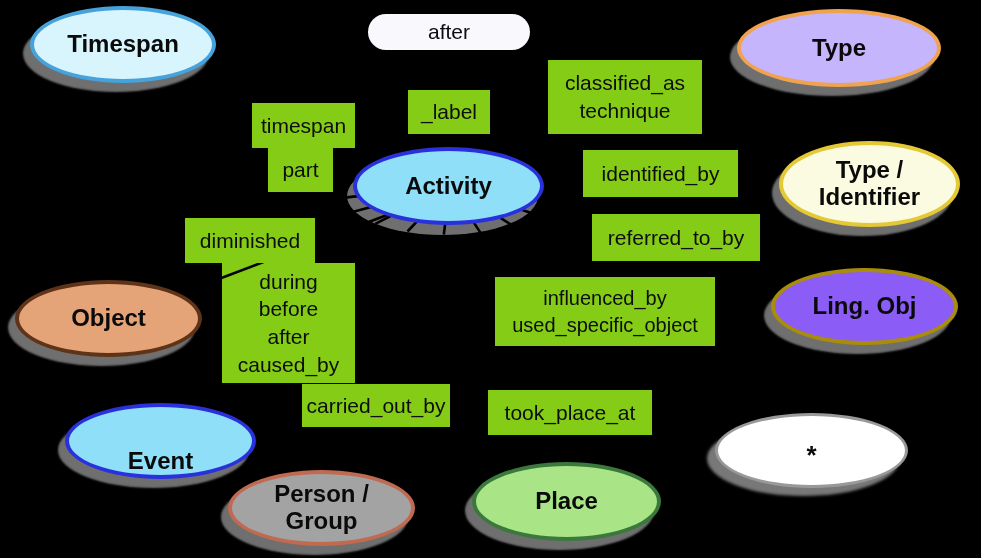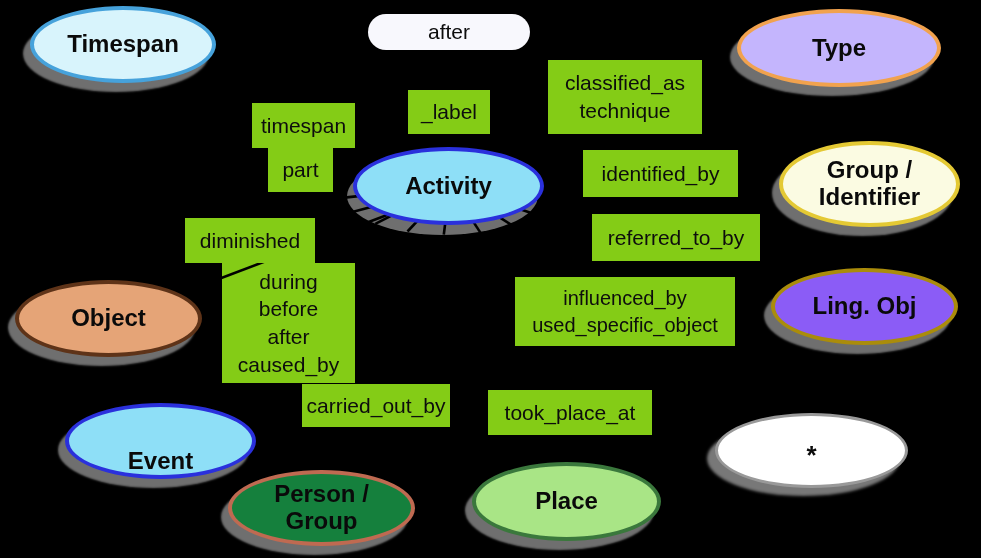--- a/index.html
+++ b/index.html
@@ -44,21 +44,21 @@
   
   #pl-pill{left:368px;top:14px;width:162px;height:36px;}
   #pl-ulabel{left:408px;top:90px;width:82px;height:44px;}
   #pl-classified{left:548px;top:60px;width:154px;height:74px;}
   #pl-timespan{left:252px;top:103px;width:103px;height:45px;}
   #pl-part{left:268px;top:147px;width:65px;height:45px;}
   #pl-identified{left:583px;top:150px;width:155px;height:47px;}
   #pl-referred{left:592px;top:214px;width:168px;height:47px;}
   #pl-diminished{left:185px;top:218px;width:130px;height:45px;z-index:4;}
   #pl-during{left:222px;top:263px;width:133px;height:120px;z-index:1;}
-  #pl-influenced{left:515px;top:277px;width:220px;height:69px;font-size:20px;}
+  #pl-influenced{left:495px;top:277px;width:220px;height:69px;font-size:20px;}
   #pl-carried{left:282px;top:384px;width:148px;height:43px;margin-left:20px;}
   #pl-took{left:488px;top:378px;width:164px;height:45px;margin-top:12px;}
   #edge-overlay{position:absolute;left:0;top:0;z-index:2;pointer-events:none;}
 </style>
 </head>
 <body>
 
 <div id="el-activity-shadow"></div>
 
 <div class="plabel pill" id="pl-pill">after</div>
@@ -98,33 +98,33 @@
 <div class="ellipse" id="el-timespan" style="background: rgb(216, 244, 252); border-color: rgb(70, 162, 219);">
   <span class="el-label">Timespan</span>
 </div>
 <div class="ellipse" id="el-type" style="background: #c4b5fd; border-color: rgb(241, 162, 78);">
   <span class="el-label">Type</span>
 </div>
 <div class="ellipse" id="el-activity" style="background: rgb(142, 223, 247); border-color: rgb(42, 48, 220);">
   <span class="el-label">Activity</span>
 </div>
 <div class="ellipse" id="el-name" style="background: rgb(251, 251, 226); border-color: rgb(228, 201, 52);">
-  <span class="el-label">Group /
+  <span class="el-label">Type /
 Identifier</span>
 </div>
 <div class="ellipse" id="el-object" style="background: rgb(229, 164, 119); border-color: rgb(94, 51, 24);">
   <span class="el-label">Object</span>
 </div>
 <div class="ellipse" id="el-ling" style="background: #8b5cf6; border-color: rgb(170, 140, 11);">
   <span class="el-label">Ling. Obj</span>
 </div>
 <div class="ellipse" id="el-event" style="background: rgb(142, 223, 247); border-color: rgb(42, 48, 220); align-items: flex-end;">
   <span class="el-label">Event</span>
 </div>
-<div class="ellipse" id="el-person" style="background: #15803d; border-color: rgb(191, 106, 81);">
+<div class="ellipse" id="el-person" style="background: #a3a3a3; border-color: rgb(191, 106, 81);">
   <span class="el-label">Person /
 Group</span>
 </div>
 <div class="ellipse" id="el-place" style="background: rgb(169, 229, 134); border-color: rgb(58, 120, 60);">
   <span class="el-label">Place</span>
 </div>
 <div class="ellipse" id="el-star" style="background: rgb(255, 255, 255); border-color: rgb(153, 153, 153);">
   <span class="el-label">*</span>
 </div>
 

